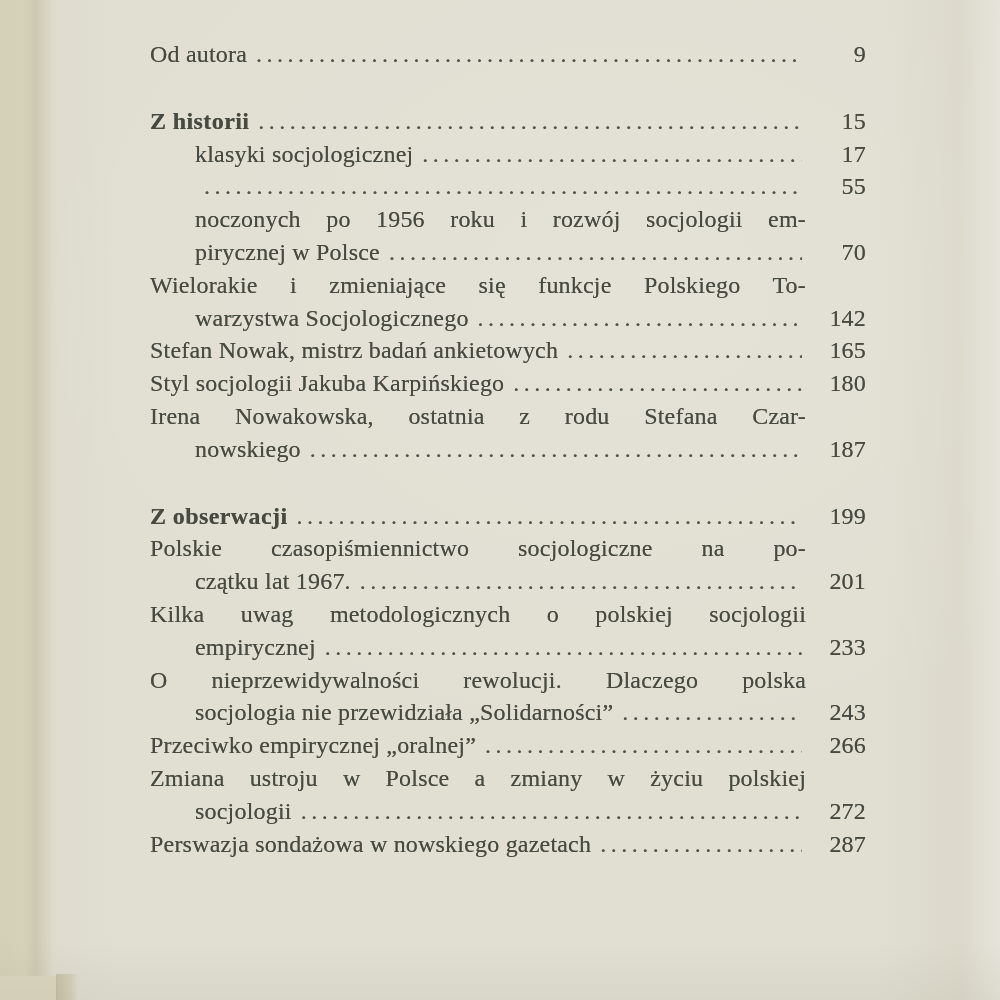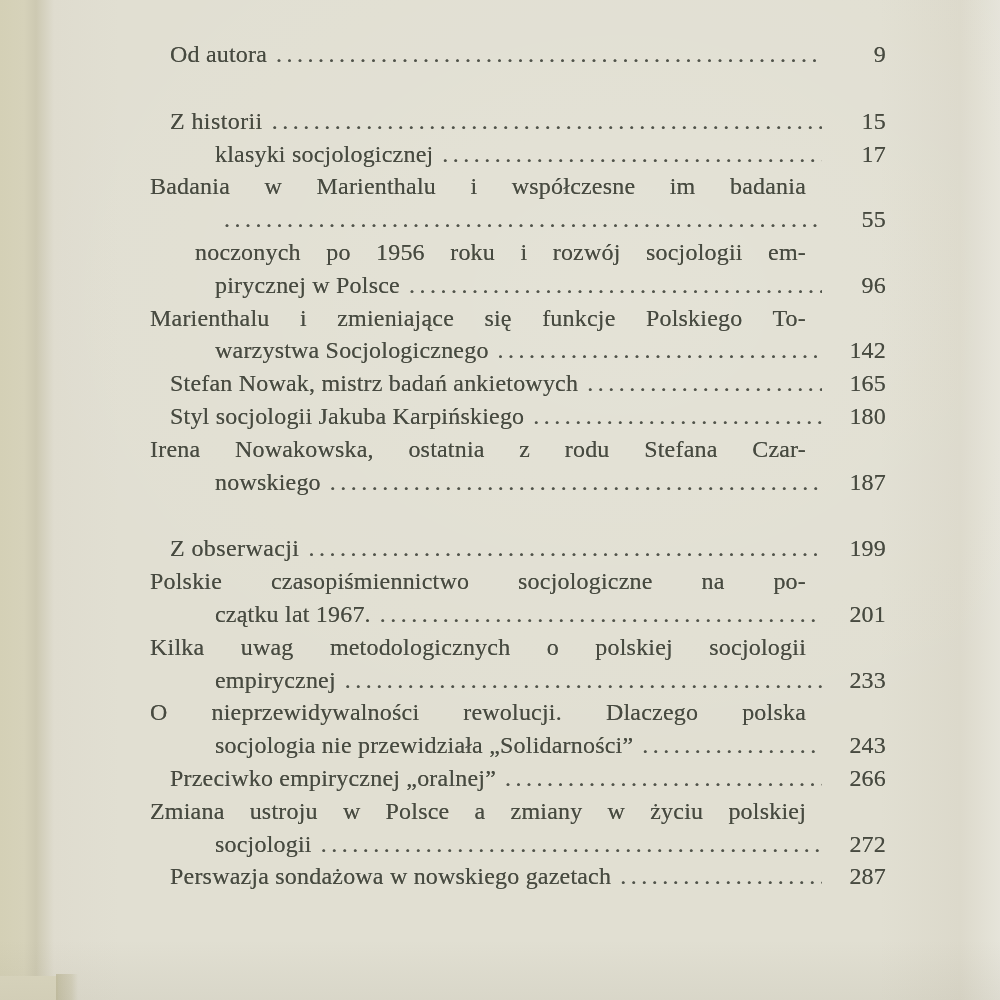--- a/index.html
+++ b/index.html
@@ -73,24 +73,23 @@
   .line.cont {
     padding-left: 45px;
     box-sizing: border-box;
   }
   .line.last {
     width: 716px;
     display: flex;
     align-items: flex-start;
     text-align: left;
     text-align-last: auto;
-    margin-left: 20px;
   }
   .line.last .txt { flex: 0 0 auto; white-space: nowrap; }
-  .txt.bold { font-weight: normal; letter-spacing: 0.4px; }
+  .txt.bold { font-weight: bold; letter-spacing: 0.4px; }
   .it { font-style: italic; }
 
   .dots {
     flex: 1 1 auto;
     overflow: hidden;
     white-space: nowrap;
     letter-spacing: 4.5px;
     margin-left: 9px;
     margin-right: 10px;
     color: #50534a;
@@ -125,36 +124,35 @@
         </div>
       </div>
       <div class="entry">
         <div class="line cont last">
           <span class="txt">klasyki socjologicznej</span>
           <span class="dots">..........................................................................................</span>
           <span class="num">17</span>
         </div>
       </div>
       <div class="entry">
-        <div class="line"><span class="txt">Badania w Marienthalu i współczesne im badania</span></div>
         <div class="line cont last">
           <span class="dots">..........................................................................................</span>
           <span class="num">55</span>
         </div>
       </div>
       <div class="entry">
         <div class="line cont"><span class="txt">noczonych po 1956 roku i rozwój socjologii em-</span></div>
         <div class="line cont last">
           <span class="txt">pirycznej w Polsce</span>
           <span class="dots">..........................................................................................</span>
-          <span class="num">96</span>
-        </div>
-      </div>
-      <div class="entry">
-        <div class="line"><span class="txt">Marienthalu i zmieniające się funkcje Polskiego To-</span></div>
+          <span class="num">70</span>
+        </div>
+      </div>
+      <div class="entry">
+        <div class="line"><span class="txt">Wielorakie i zmieniające się funkcje Polskiego To-</span></div>
         <div class="line cont last">
           <span class="txt">warzystwa Socjologicznego</span>
           <span class="dots">..........................................................................................</span>
           <span class="num">142</span>
         </div>
       </div>
       <div class="entry">
         <div class="line last">
           <span class="txt">Stefan Nowak, mistrz badań ankietowych</span>
           <span class="dots">..........................................................................................</span>

